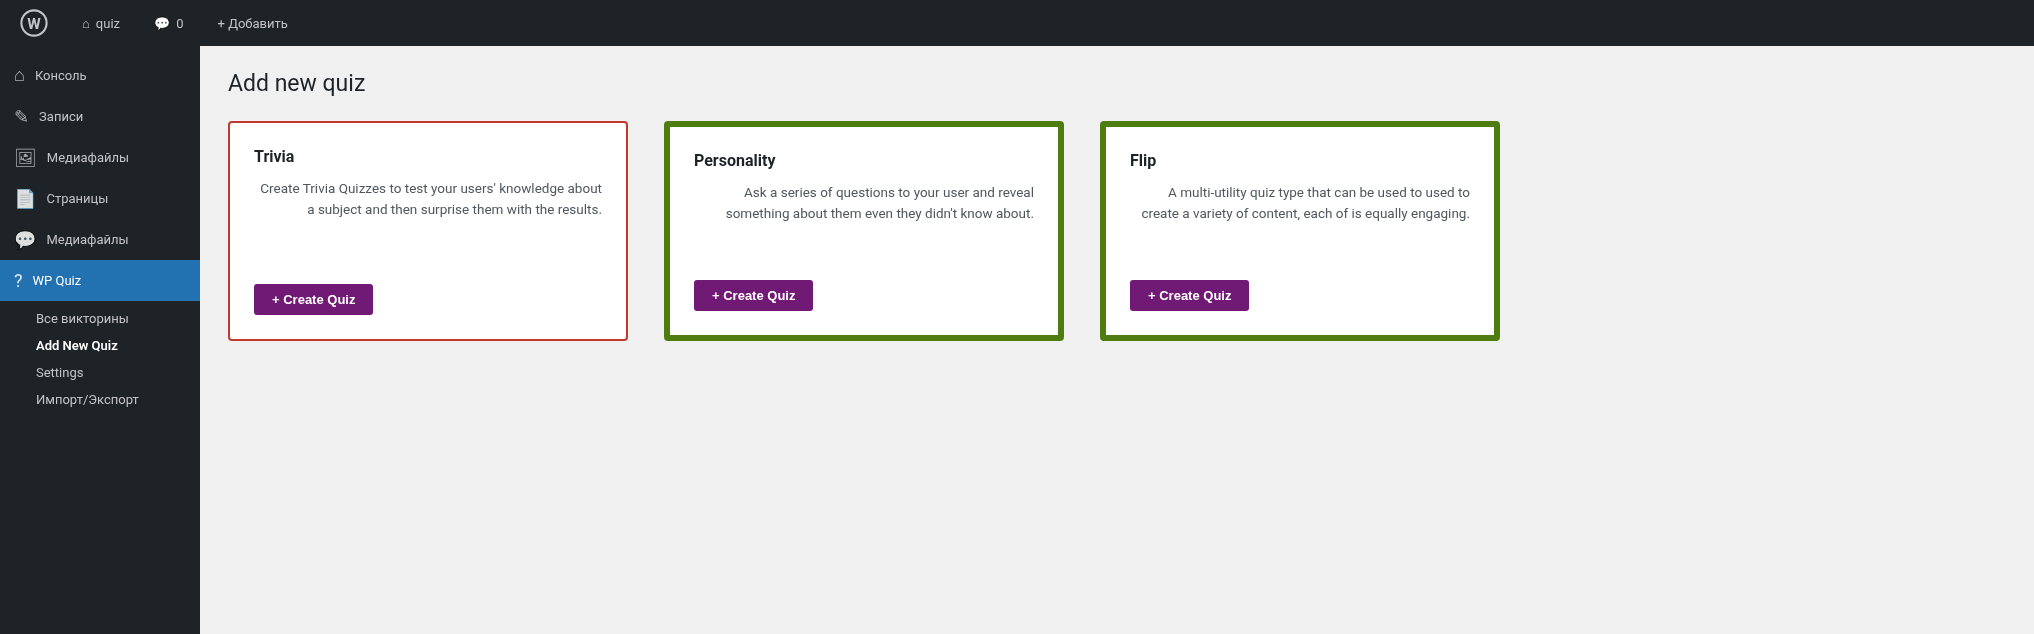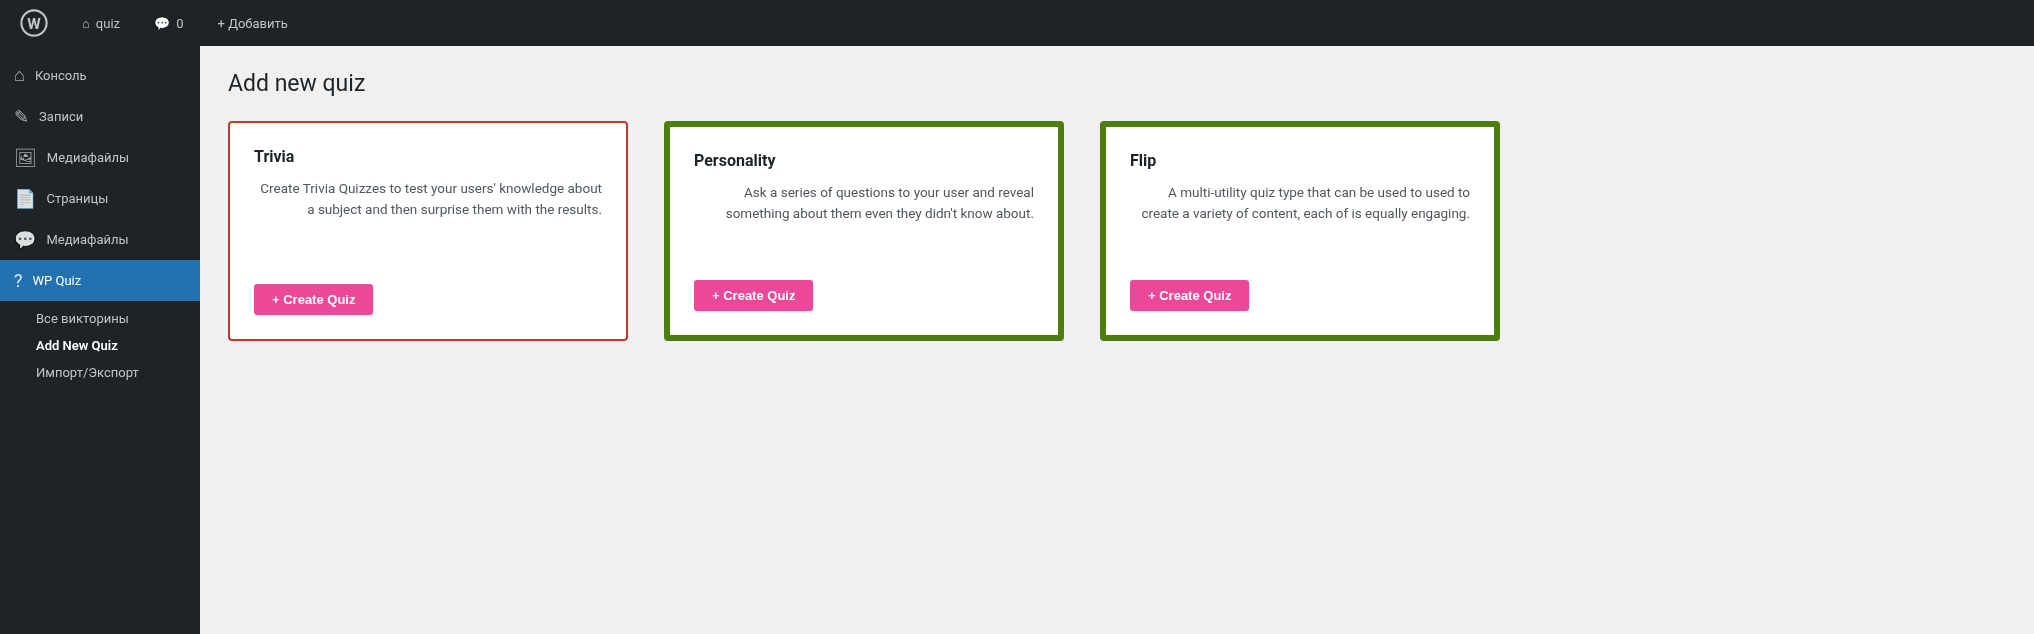--- a/index.html
+++ b/index.html
@@ -114,21 +114,21 @@
       font-size: 13.5px;
       color: #50575e;
       line-height: 1.55;
       flex: 1;
       margin-bottom: 20px;
       text-align: right;
     }
 
     .create-quiz-btn {
       display: inline-block;
-      background: #ec4899;
+      background: #701a75;
       color: #fff;
       font-size: 13px;
       font-weight: 600;
       padding: 8px 18px;
       border: none;
       border-radius: 3px;
       cursor: pointer;
       width: fit-content;
     }
 
@@ -185,20 +185,23 @@
     <div class="sidebar-item active">
       <span class="sidebar-icon">?</span>
       <span>WP Quiz</span>
     </div>
     <div class="sidebar-submenu">
       <a class="sidebar-subitem">
         <span>Все викторины</span>
       </a>
       <a class="sidebar-subitem active">
         <span>Add New Quiz</span>
+      </a>
+      <a class="sidebar-subitem">
+        <span>Settings</span>
       </a>
       <a class="sidebar-subitem">
         <span>Импорт/Экспорт</span>
       </a>
     </div>
   </nav>
 
   <main class="content">
     <h1 class="page-title">Add new quiz</h1>
 

